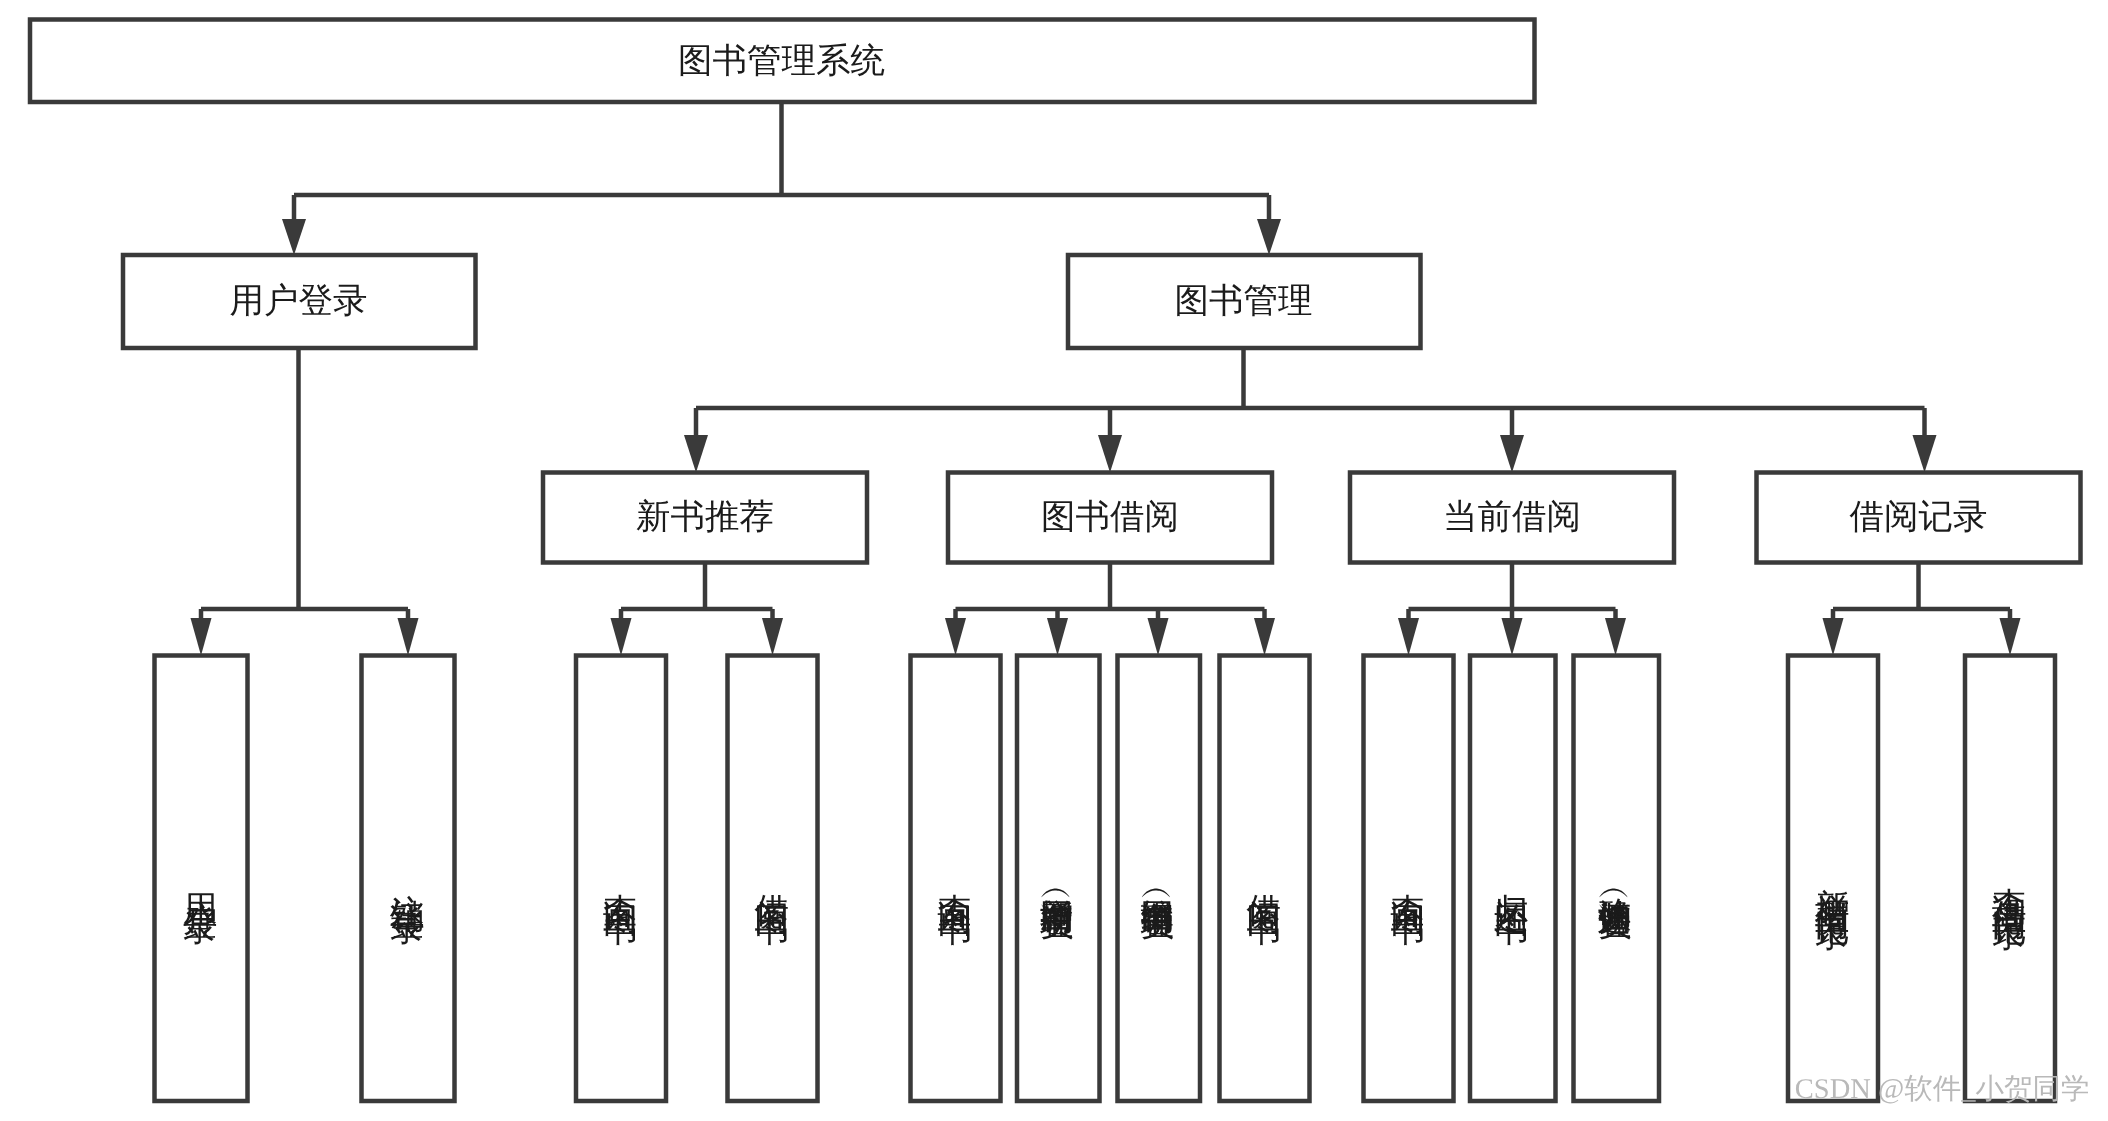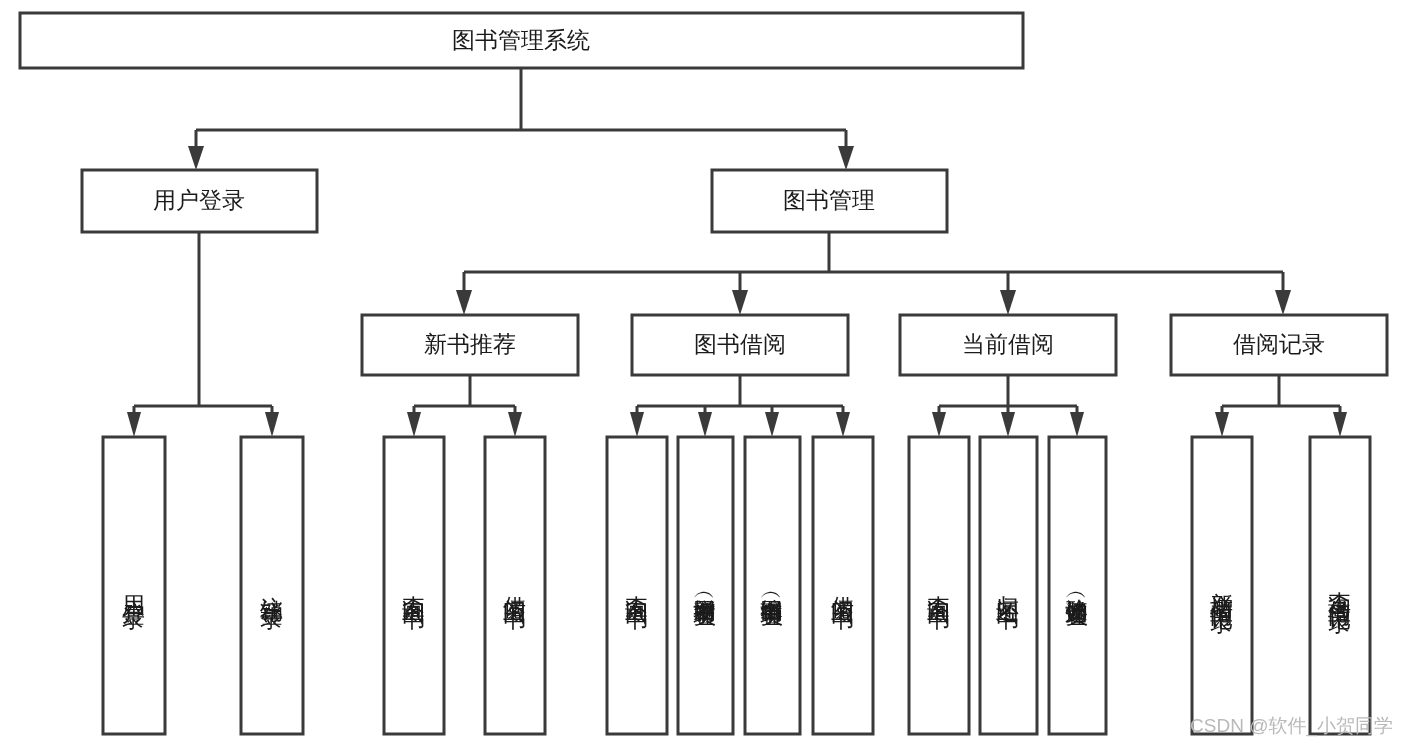--- a/index.html
+++ b/index.html
@@ -53,21 +53,21 @@
     fill: none;
   }
   .arrow-head {
     fill: #3a3a3a;
     stroke: none;
   }
   .watermark {
     position: absolute;
     right: 12px;
     bottom: 8px;
-    font-family: Liberation Sans, sans-serif;
+    font-family: Liberation Serif, serif;
     font-size: 19px;
     color: #b9b9b9;
     white-space: nowrap;
     pointer-events: none;
   }
 </style>
 </head>
 <body>
 
 <div id="diagram-root">

